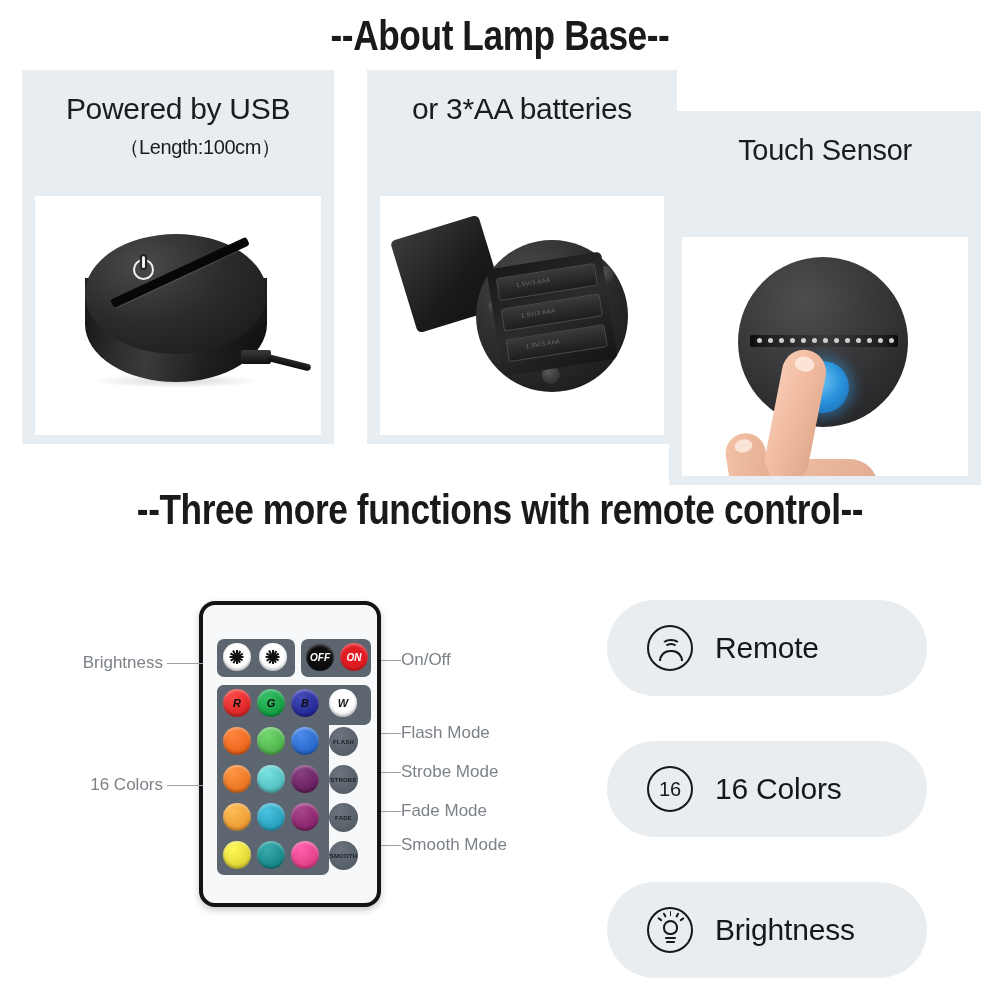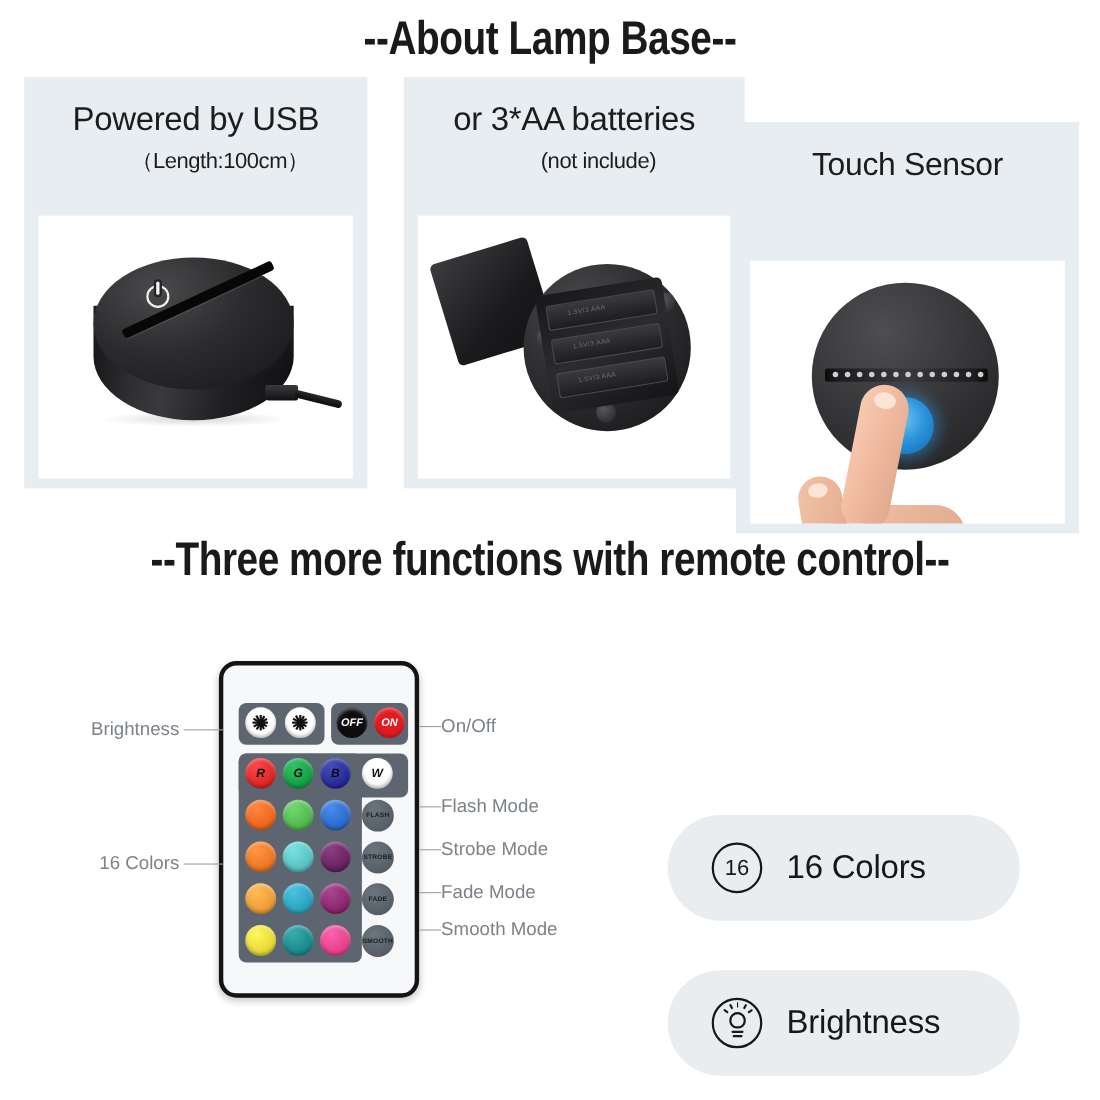--- a/index.html
+++ b/index.html
@@ -457,21 +457,20 @@
         <div class="usb-cable">
           <div class="usb-plug"></div>
           <div class="usb-wire"></div>
         </div>
       </div>
     </div>
   </div>
 
   <div class="card" id="card-1">
     <div class="card-title">or 3*AA batteries</div>
-    <div class="card-sub">(not include)</div>
     <div class="photo-panel">
       <div class="batt-wrap">
         <div class="batt-lid"></div>
         <div class="batt-disc">
           <div class="batt-foot f1"></div>
           <div class="batt-foot f2"></div>
           <div class="batt-foot f3"></div>
           <div class="batt-cavity">
             <div class="batt-slot">
               <span class="batt-label">1.5V/3 AAA</span>
@@ -582,20 +581,28 @@
       <div class="callout right" style="left: 401px; top: 723px;">Flash Mode</div>
       <div class="leader" style="left: 381px; width: 20px; top: 733px;"></div>
       <div class="callout right" style="left: 401px; top: 762px;">Strobe Mode</div>
       <div class="leader" style="left: 381px; width: 20px; top: 772px;"></div>
       <div class="callout right" style="left: 401px; top: 801px;">Fade Mode</div>
       <div class="leader" style="left: 381px; width: 20px; top: 811px;"></div>
       <div class="callout right" style="left: 401px; top: 835px; text-align: center;">Smooth Mode</div>
       <div class="leader" style="left: 381px; width: 20px; top: 845px;"></div>
     </div>
 
+  <div class="pill" id="pill-0">
+    <span class="pill-icon">
+      <span class="ic-remote-base"></span>
+      <span class="ic-remote-arc a1"></span>
+      <span class="ic-remote-arc a2"></span>
+    </span>
+    <span class="pill-label">Remote</span>
+  </div>
 
   <div class="pill" id="pill-1">
     <span class="pill-icon">
       <span class="pill-num">16</span>
     </span>
     <span class="pill-label">16 Colors</span>
   </div>
 
   <div class="pill" id="pill-2">
     <span class="pill-icon" id="bulb-icon">

